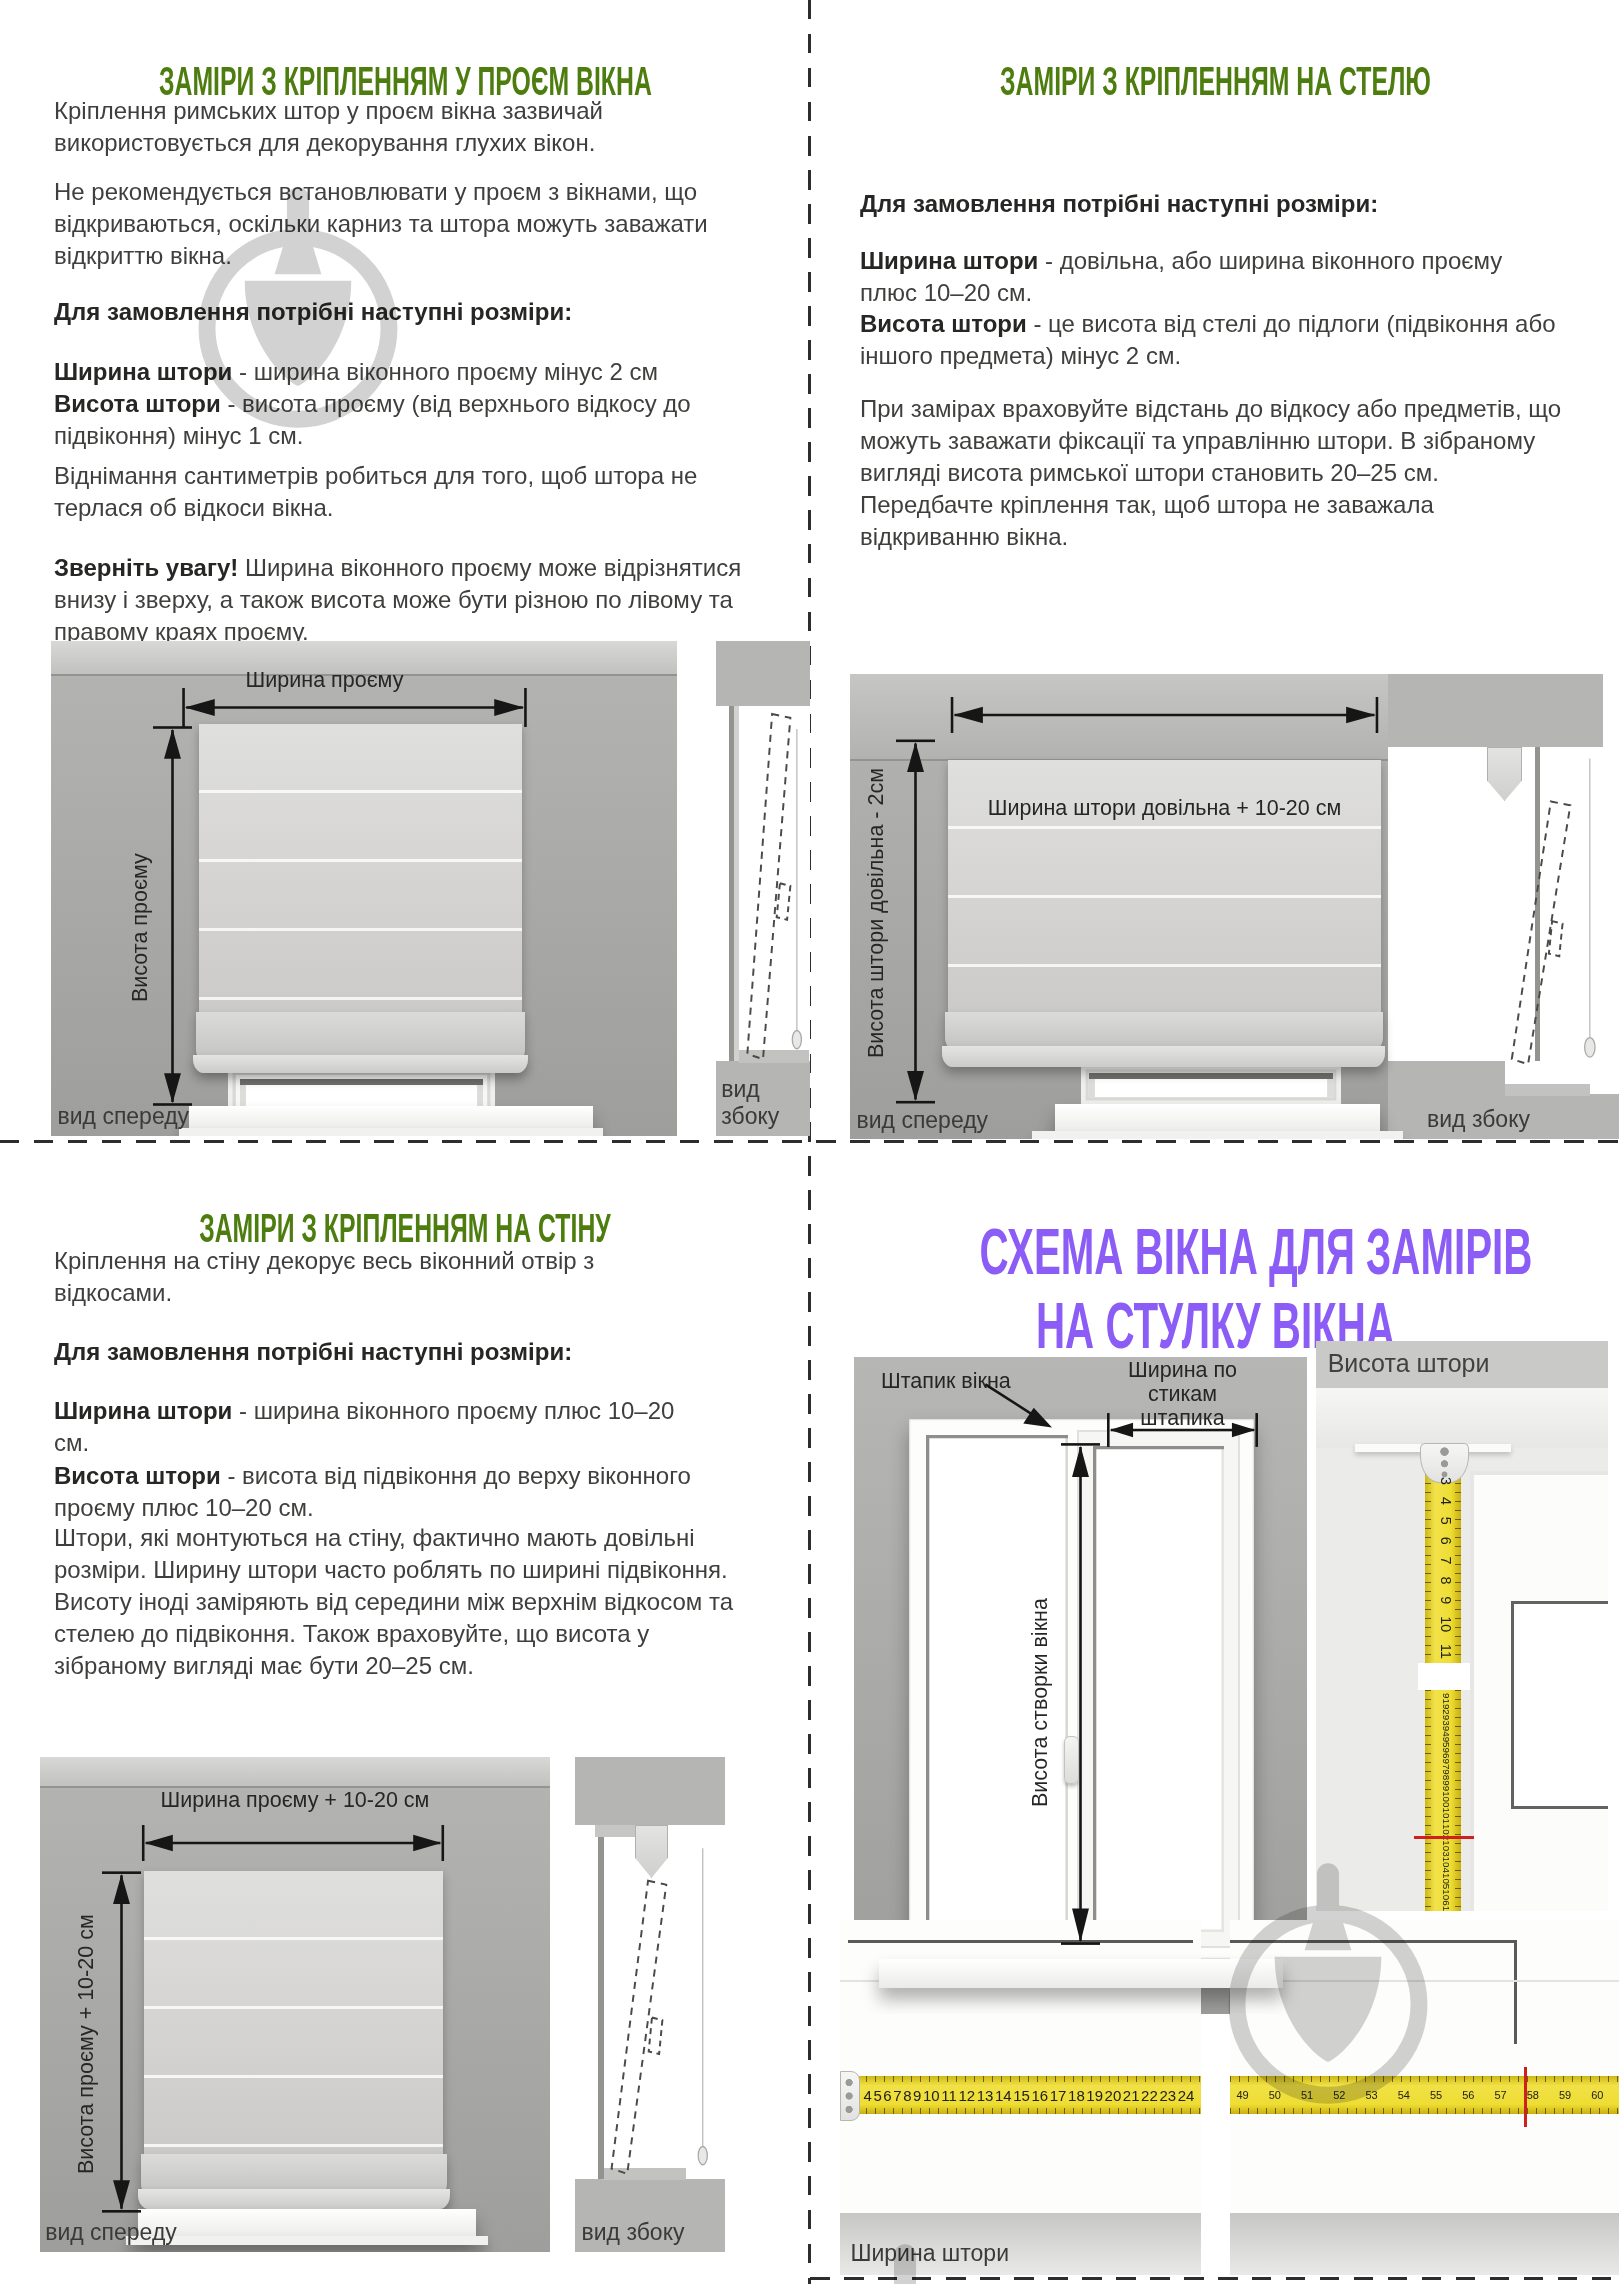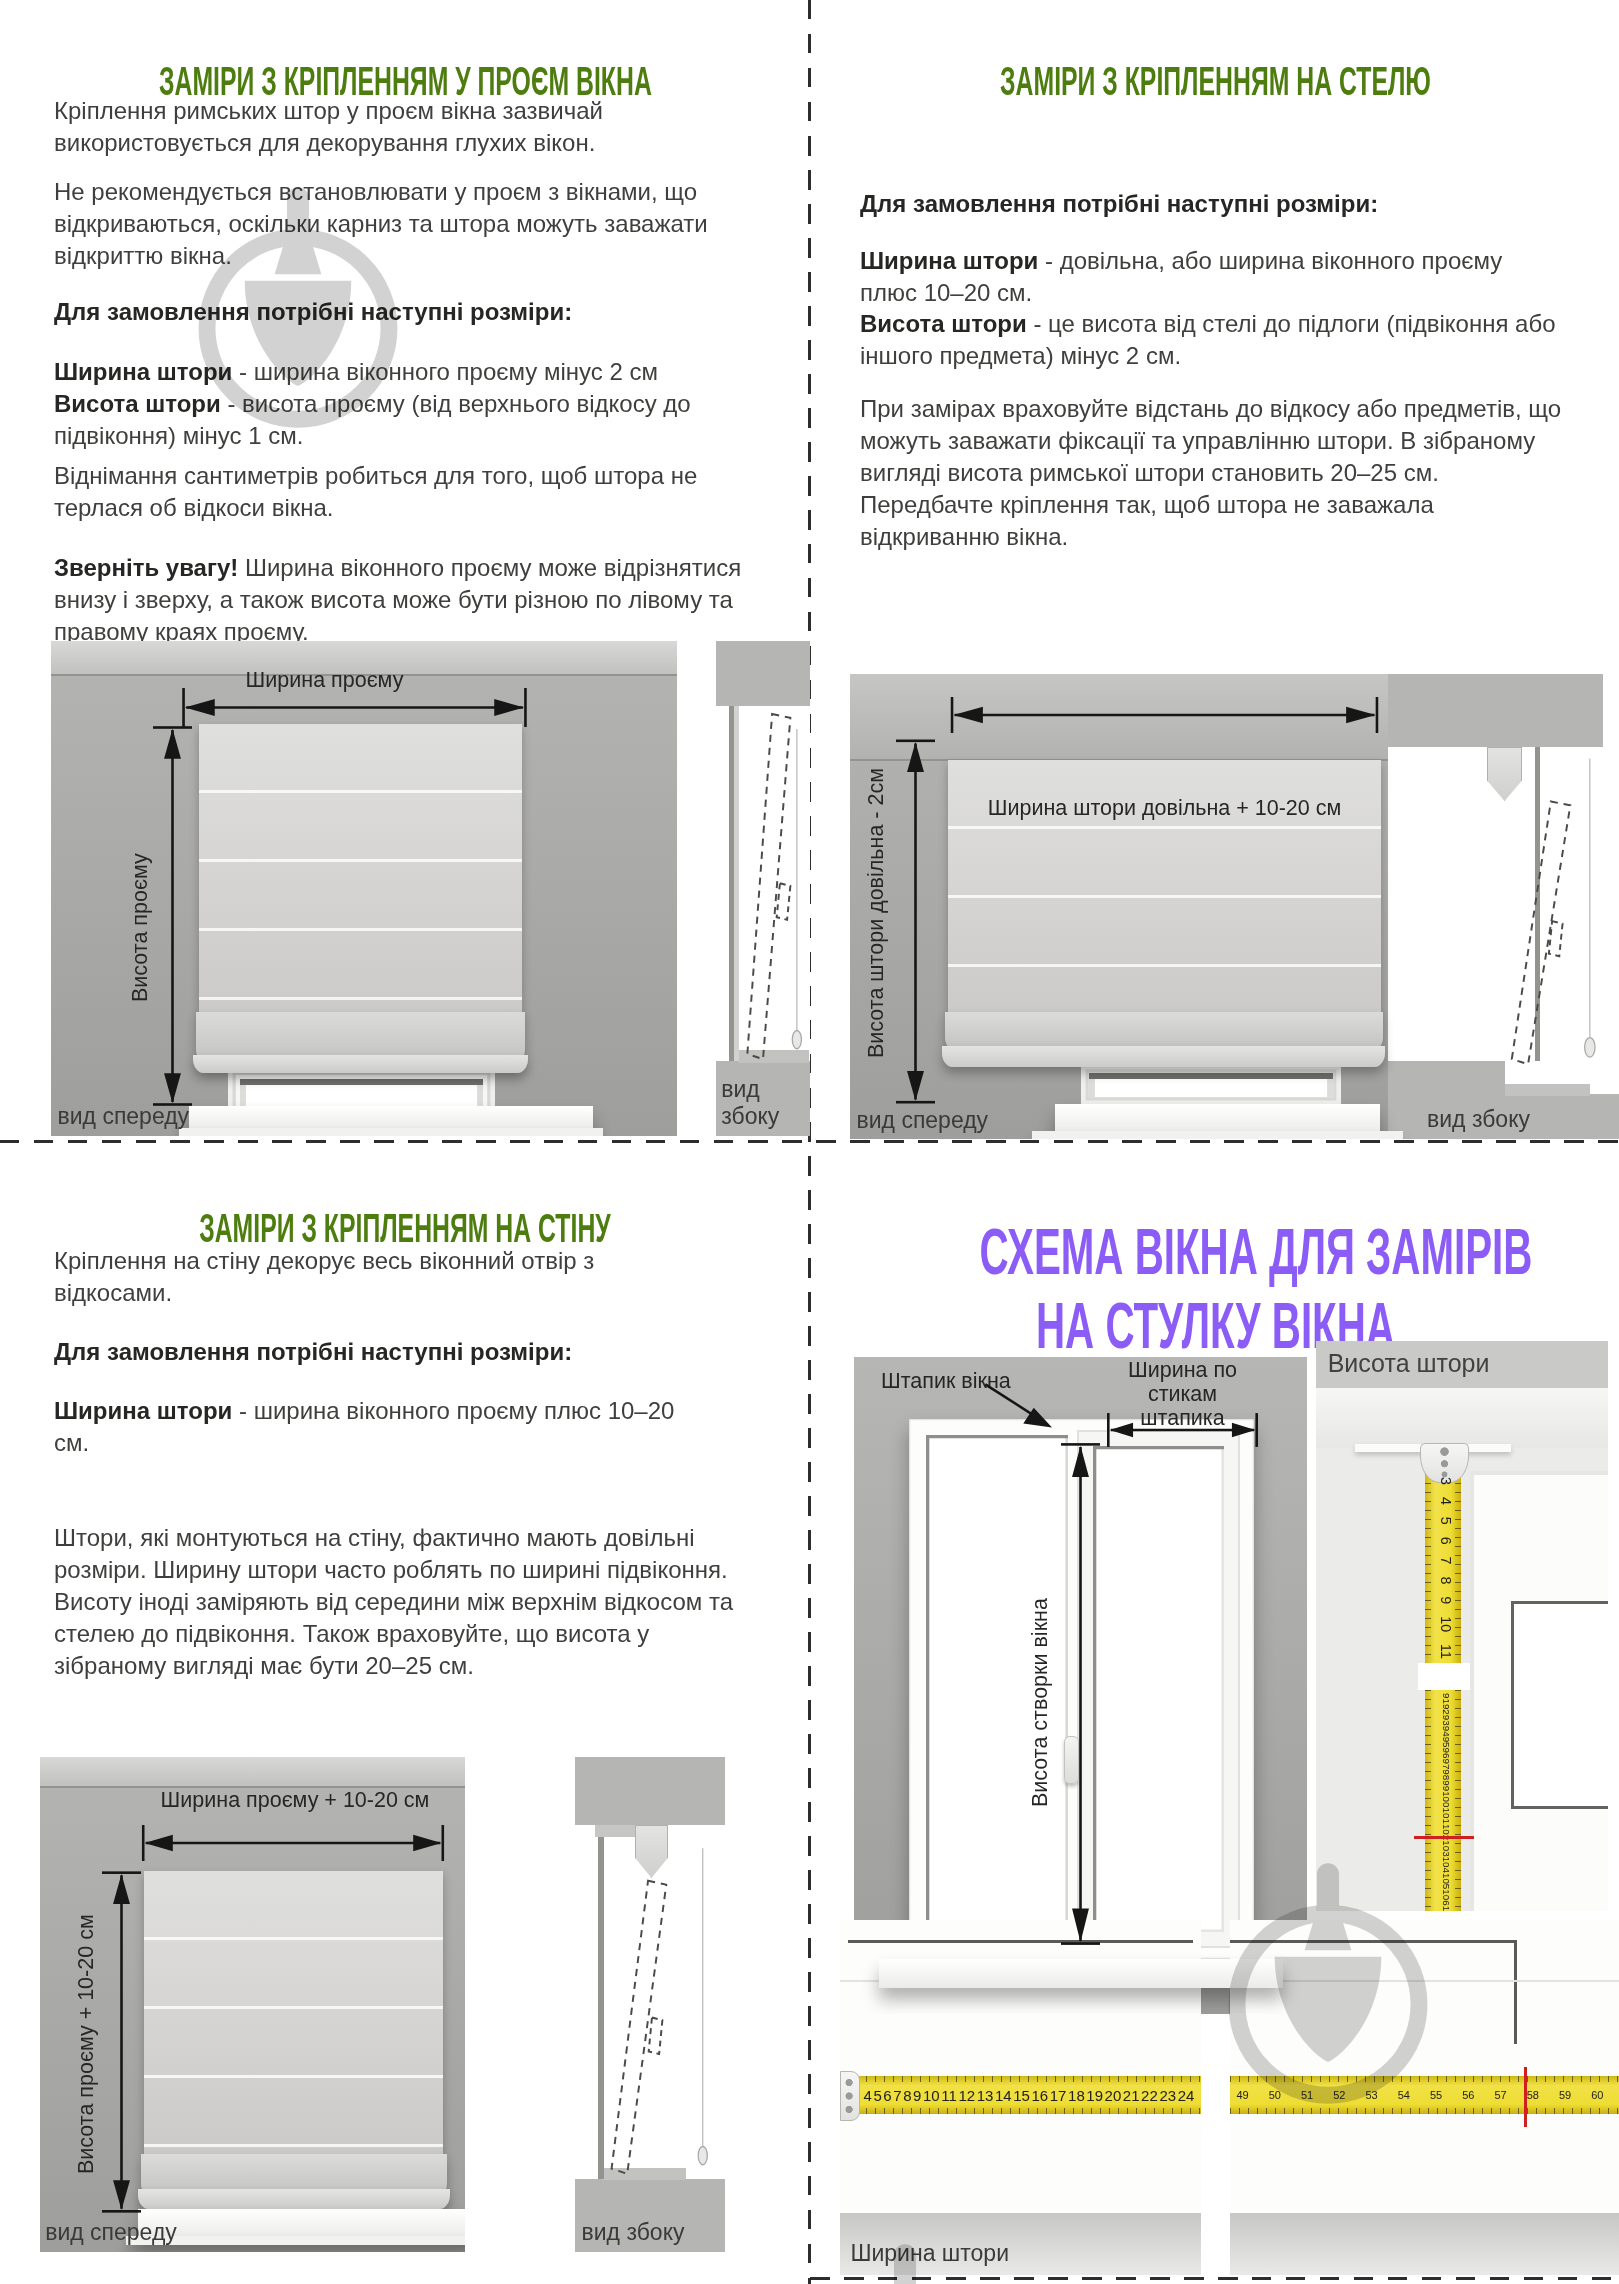--- a/index.html
+++ b/index.html
@@ -241,23 +241,24 @@
       </svg>
       <div class="cap" style="left:39px;bottom:6.5px;">вид збоку</div>
     </div>
   </section>
 
   <section class="quad q-bl">
     <h1 class="qtitle" style="top:38px;"><span class="cond">ЗАМІРИ З КРІПЛЕННЯМ НА СТІНУ</span></h1>
     <p class="txt" style="left:42px;top:91px;width:618px;">Кріплення на стіну декорує весь віконний отвір з відкосами.</p>
     <p class="txt lead" style="left:42px;top:182px;width:716px;">Для замовлення потрібні наступні розміри:</p>
     <p class="txt" style="left:42px;top:241px;width:651px;"><span class="bold-in">Ширина штори</span><span> - ширина віконного проєму плюс 10–20 см.</span></p>
+    <p class="txt" style="left:42px;top:306px;width:703px;"><span class="bold-in">Висота штори</span><span> - висота від підвіконня до верху віконного проєму плюс 10–20 см.</span></p>
     <p class="txt" style="left:42px;top:368px;width:703px;">Штори, які монтуються на стіну, фактично мають довільні розміри. Ширину штори часто роблять по ширині підвіконня. Висоту іноді заміряють від середини між верхнім відкосом та стелею до підвіконня. Також враховуйте, що висота у зібраному вигляді має бути 20–25 см.</p>
 
-    <div class="fig wallbg" style="left:40px;top:615px;width:425px;height:495px;">
+    <div class="fig wallbg" style="left:40px;top:615px;width:510px;height:495px;">
       <div class="ceil" style="height:29px;"></div>
       <div class="flabel" style="left:0;top:31px;width:510px;text-align:center;">Ширина проєму + 10-20 см</div>
       <svg class="arr" style="left:100px;top:68px;" width="306" height="36" viewBox="0 0 470 56">
         <rect x="0" y="0" width="4" height="56"></rect>
           <rect x="466" y="0" width="4" height="56"></rect>
         <line x1="6" y1="28" x2="464" y2="28" stroke-width="4"></line>
         <polygon points="4,28 48,15 48,41"></polygon>
           <polygon points="466,28 422,15 422,41"></polygon>
       </svg>
       <svg class="arr" style="left:62px;top:114px;" width="39" height="342" viewBox="0 0 60 525">

